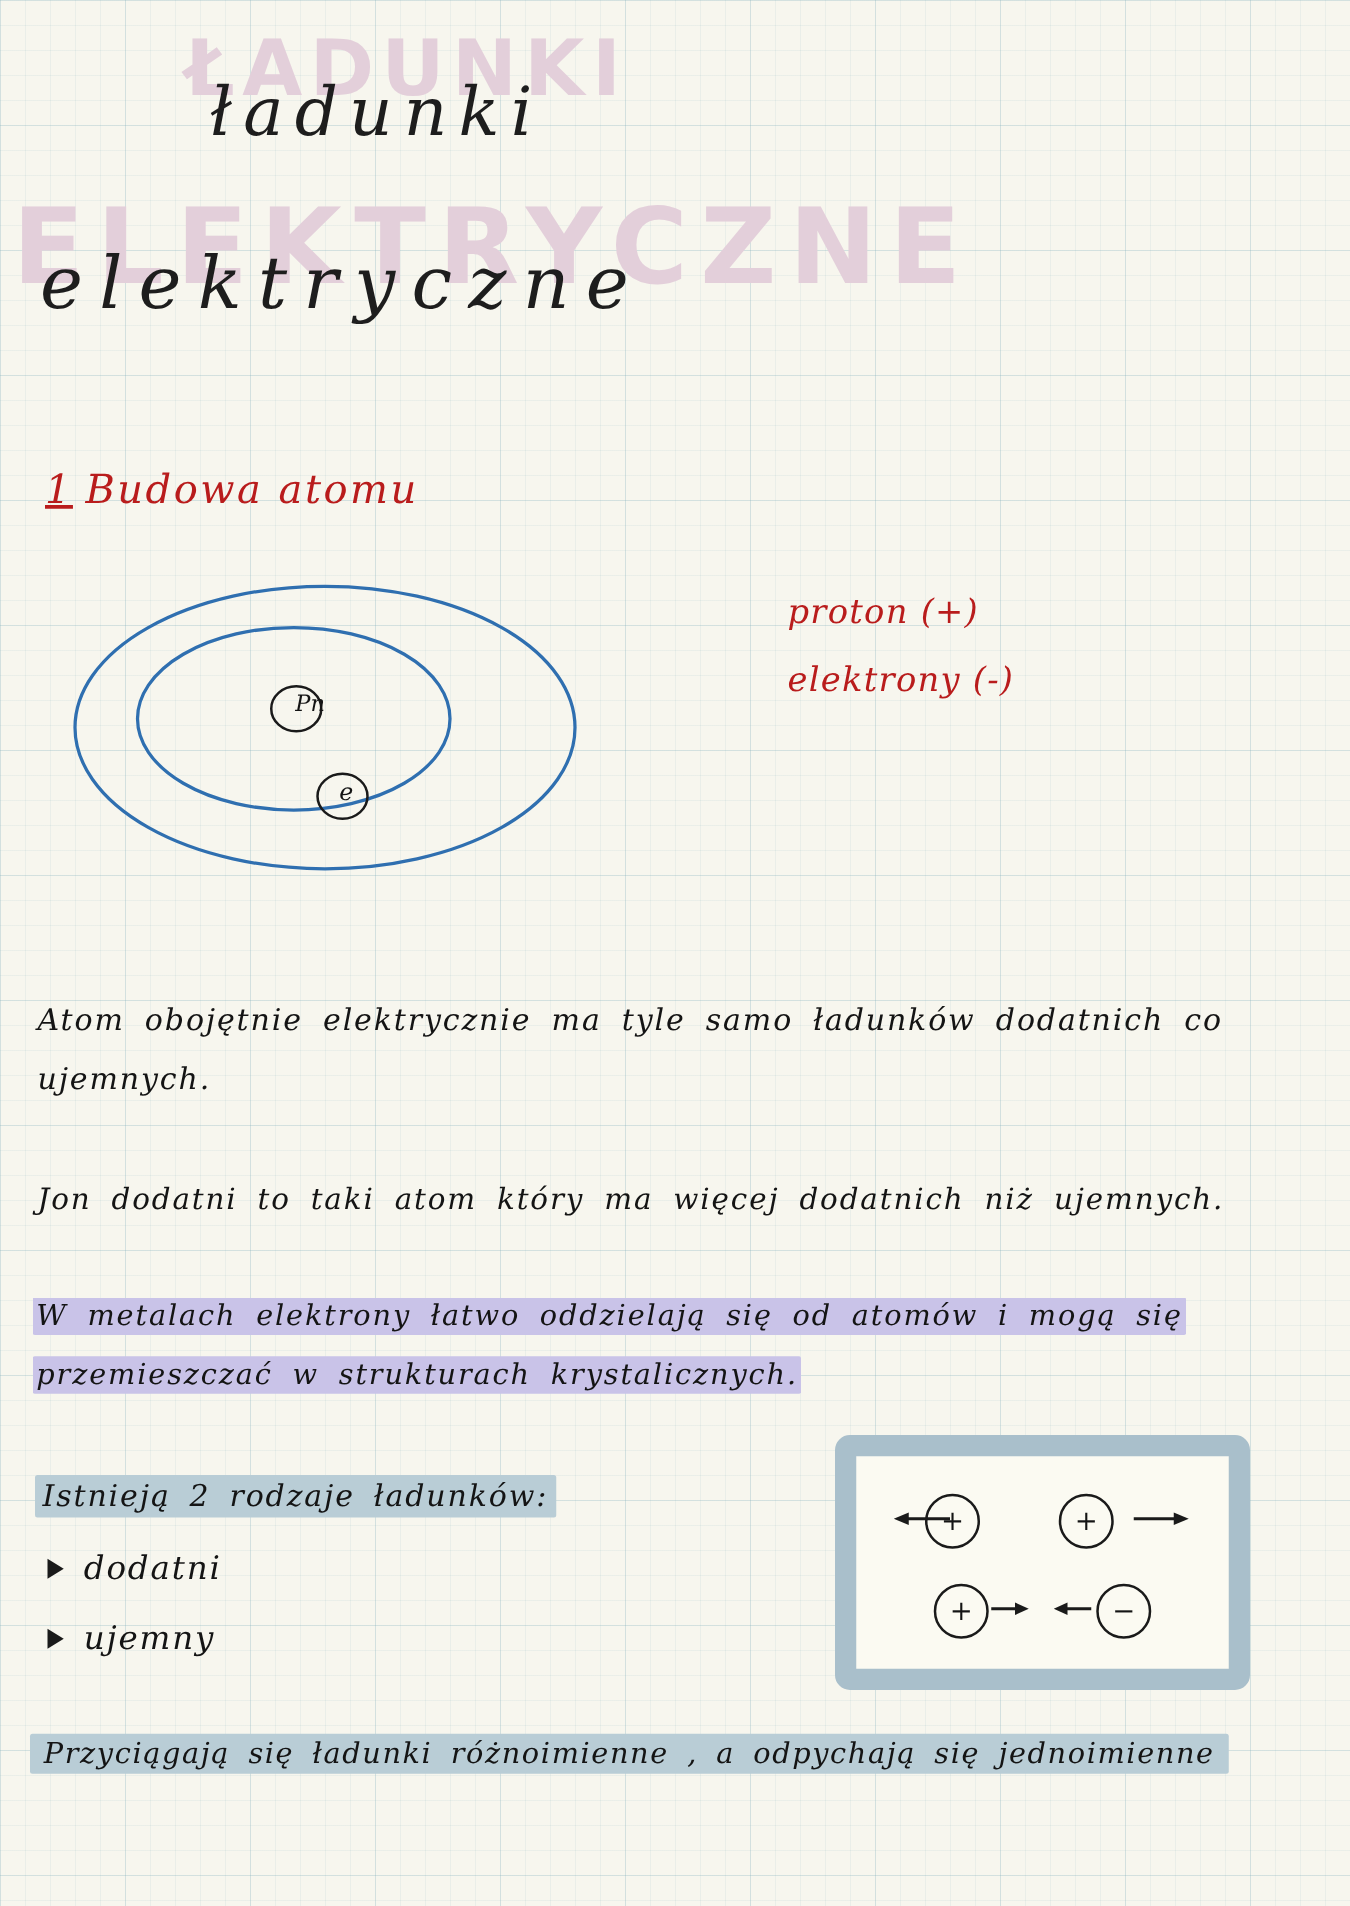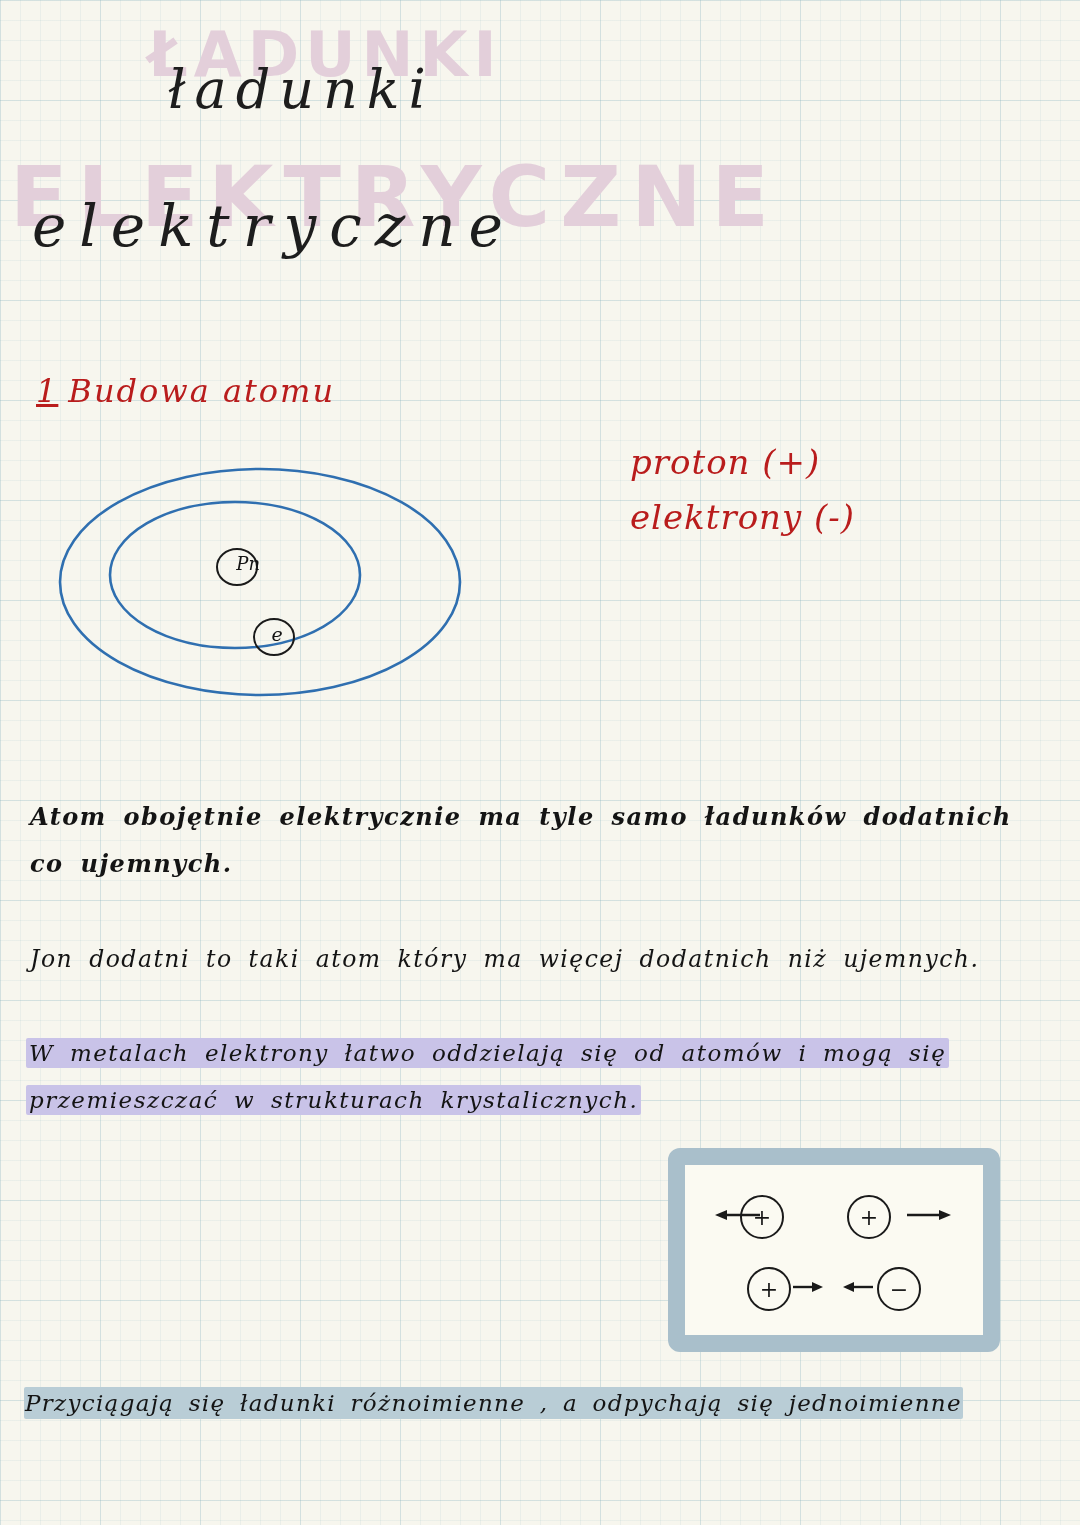--- a/index.html
+++ b/index.html
@@ -86,38 +86,38 @@
   }
 
   
   #atom-diagram {
     position: absolute;
     left: 52px; top: 455px;
     width: 450px; height: 260px;
   }
   #particle-legend {
     position: absolute;
-    left: 630px; top: 435px;
-    font-size: 34px;
+    left: 630px; top: 462px;
+    font-size: 27px;
     line-height: 55px;
     letter-spacing: 1px;
   }
 
   
   .para {
     position: absolute;
     font-family: "DejaVu Serif", serif;
     font-style: italic;
     color: #141414;
     font-size: 24px;
     letter-spacing: 1.5px;
     word-spacing: 7px;
     line-height: 47px;
   }
-  #para-1 { left: 30px; top: 793px; width: 1020px; font-weight: bold; }
+  #para-1 { left: 30px; top: 793px; width: 1020px; }
   #para-2 { left: 30px; top: 936px; width: 1030px; font-size: 23.5px;}
   #para-3 { left: 26px; top: 1030px; width: 1035px; font-size: 23px; }
   #para-3 span.hl {
     background: #c9c3e8;
     padding: 2px 3px;
     border-radius: 2px;
     box-decoration-break: clone;
     -webkit-box-decoration-break: clone;
   }
 
@@ -190,21 +190,21 @@
     left: 24px; top: 1390px;
     font-family: "DejaVu Serif", serif;
     font-style: italic;
     font-size: 23px;
     letter-spacing: 1.3px;
     word-spacing: 6px;
     color: #141414;
   }
   #para-final span.hl {
     background: #b9cdd6;
-    padding: 3px 1px;
+    padding: 3px 11px;
     border-radius: 2px;
     box-decoration-break: clone;
     -webkit-box-decoration-break: clone;
   }
 </style>
 </head>
 <body>
 
 <div id="page">
   <div id="grid"></div>
@@ -233,20 +233,31 @@
     <div>proton (+)</div>
     <div>elektrony (-)</div>
   </div>
 
   <div class="para" id="para-1">Atom obojętnie elektrycznie ma tyle samo ładunków dodatnich co ujemnych.</div>
   <div class="para" id="para-2">Jon dodatni to taki atom który ma więcej dodatnich niż ujemnych.</div>
   <div class="para" id="para-3">
     <span class="hl">W metalach elektrony łatwo oddzielają się od atomów i mogą się przemieszczać w strukturach krystalicznych.</span>
   </div>
 
+  <div id="list-block">
+    <div id="list-title">Istnieją 2 rodzaje ładunków:</div>
+    <div class="bullet-row">
+      <span class="bullet-tri"></span>
+      <span class="bullet-label">dodatni</span>
+    </div>
+    <div class="bullet-row">
+      <span class="bullet-tri"></span>
+      <span class="bullet-label">ujemny</span>
+    </div>
+  </div>
 
   <div id="charges-box">
     <svg width="298" height="170" viewBox="0 0 298 170" style="position:absolute;left:0;top:0;">
 
       <line x1="75" y1="50" x2="38" y2="50" stroke="#1a1a1a" stroke-width="2.4"></line>
       <polygon points="30,50 42,45 42,55" fill="#1a1a1a"></polygon>
       <line x1="222" y1="50" x2="258" y2="50" stroke="#1a1a1a" stroke-width="2.4"></line>
       <polygon points="266,50 254,45 254,55" fill="#1a1a1a"></polygon>
 
       <line x1="108" y1="122" x2="130" y2="122" stroke="#1a1a1a" stroke-width="2.4"></line>

